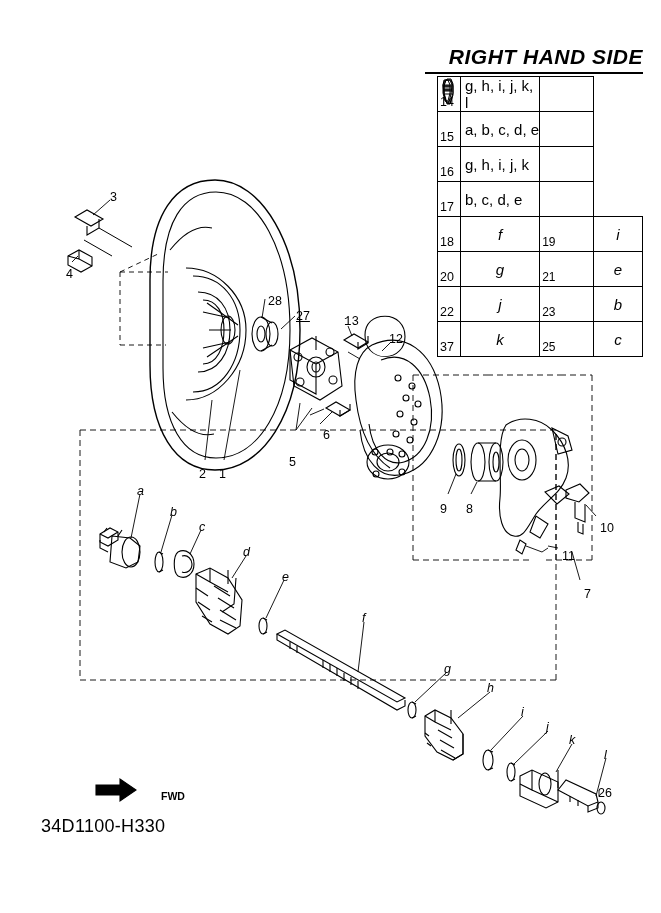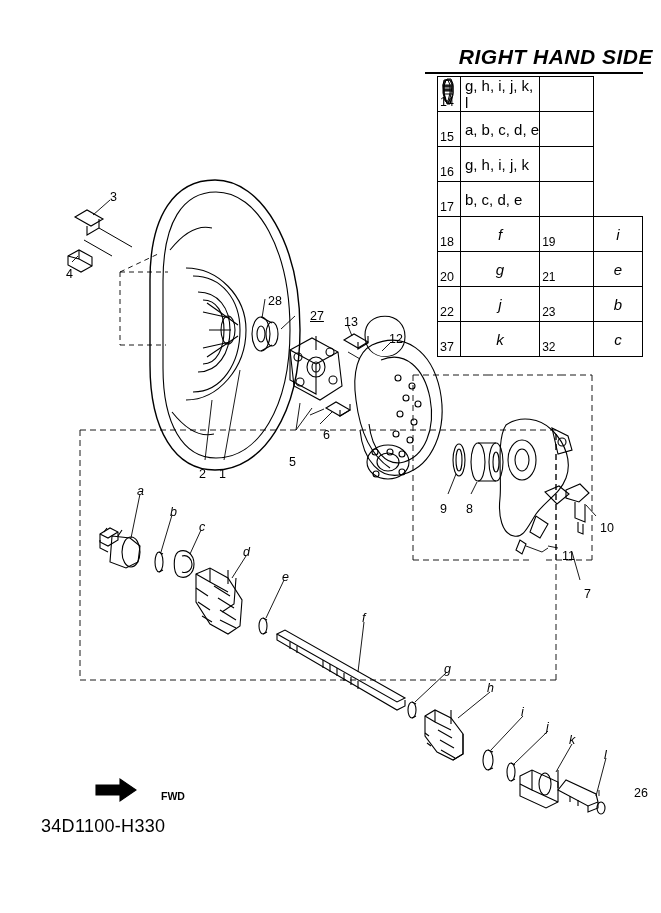--- a/index.html
+++ b/index.html
@@ -9,21 +9,21 @@
     font-family:"Liberation Sans", sans-serif;
     color:#000;
     position:relative;
     overflow:hidden;
   }
   .diagram{position:absolute;left:0;top:0;width:661px;height:913px;}
   svg{position:absolute;left:0;top:0;}
   
   .title{
     position:absolute;
-    right:8px;top:45px;
+    right:18px;top:45px;
     font-size:21px;
     font-weight:bold;
     font-style:italic;
     letter-spacing:0.5px;
     font-family:"Liberation Sans", sans-serif;
   }
   .title-rule{
     position:absolute;
     right:18px;top:72px;
     width:218px;height:2px;background:#000;
@@ -403,43 +403,43 @@
     </tr>
     <tr>
       <td class="num">22</td>
       <td class="val">j</td>
       <td class="num2">23</td>
       <td class="val2">b</td>
     </tr>
     <tr>
       <td class="num">37</td>
       <td class="val">k</td>
-      <td class="num2">32</td>
+      <td class="num2">25</td>
       <td class="val2">c</td>
     </tr>
   </tbody>
     </table>
 
   <div id="callout-layer">
       <div class="lab" style="left: 110px; top: 190px;">3</div>
       <div class="lab" style="left: 66px; top: 267px;">4</div>
       <div class="lab" style="left: 268px; top: 294px;">28</div>
-      <div class="lab" style="left: 310px; top: 309px; text-decoration: underline;">27</div>
-      <div class="lab" style="left: 344px; top: 315px;">13</div>
+      <div class="lab" style="left: 296px; top: 309px; text-decoration: underline;">27</div>
+      <div class="lab" style="left: 344px; top: 315px; font-family: Liberation Mono, monospace;">13</div>
       <div class="lab" style="left: 389px; top: 332px;">12</div>
       <div class="lab" style="left: 323px; top: 428px;">6</div>
       <div class="lab" style="left: 289px; top: 455px;">5</div>
       <div class="lab" style="left: 199px; top: 467px;">2</div>
       <div class="lab" style="left: 219px; top: 467px;">1</div>
       <div class="lab" style="left: 440px; top: 502px;">9</div>
       <div class="lab" style="left: 466px; top: 502px;">8</div>
       <div class="lab" style="left: 600px; top: 521px;">10</div>
       <div class="lab" style="left: 562px; top: 549px; text-align: right;">11</div>
       <div class="lab" style="left: 584px; top: 587px;">7</div>
-      <div class="lab" style="left: 634px; top: 786px;">26</div>
+      <div class="lab" style="left: 598px; top: 786px;">26</div>
       <div class="lab it" style="left: 137px; top: 484px;">a</div>
       <div class="lab it" style="left: 170px; top: 505px;">b</div>
       <div class="lab it" style="left: 199px; top: 520px;">c</div>
       <div class="lab it" style="left: 243px; top: 545px;">d</div>
       <div class="lab it" style="left: 282px; top: 570px;">e</div>
       <div class="lab it" style="left: 362px; top: 611px;">f</div>
       <div class="lab it" style="left: 444px; top: 662px;">g</div>
       <div class="lab it" style="left: 487px; top: 681px;">h</div>
       <div class="lab it" style="left: 521px; top: 705px;">i</div>
       <div class="lab it" style="left: 546px; top: 720px;">j</div>

